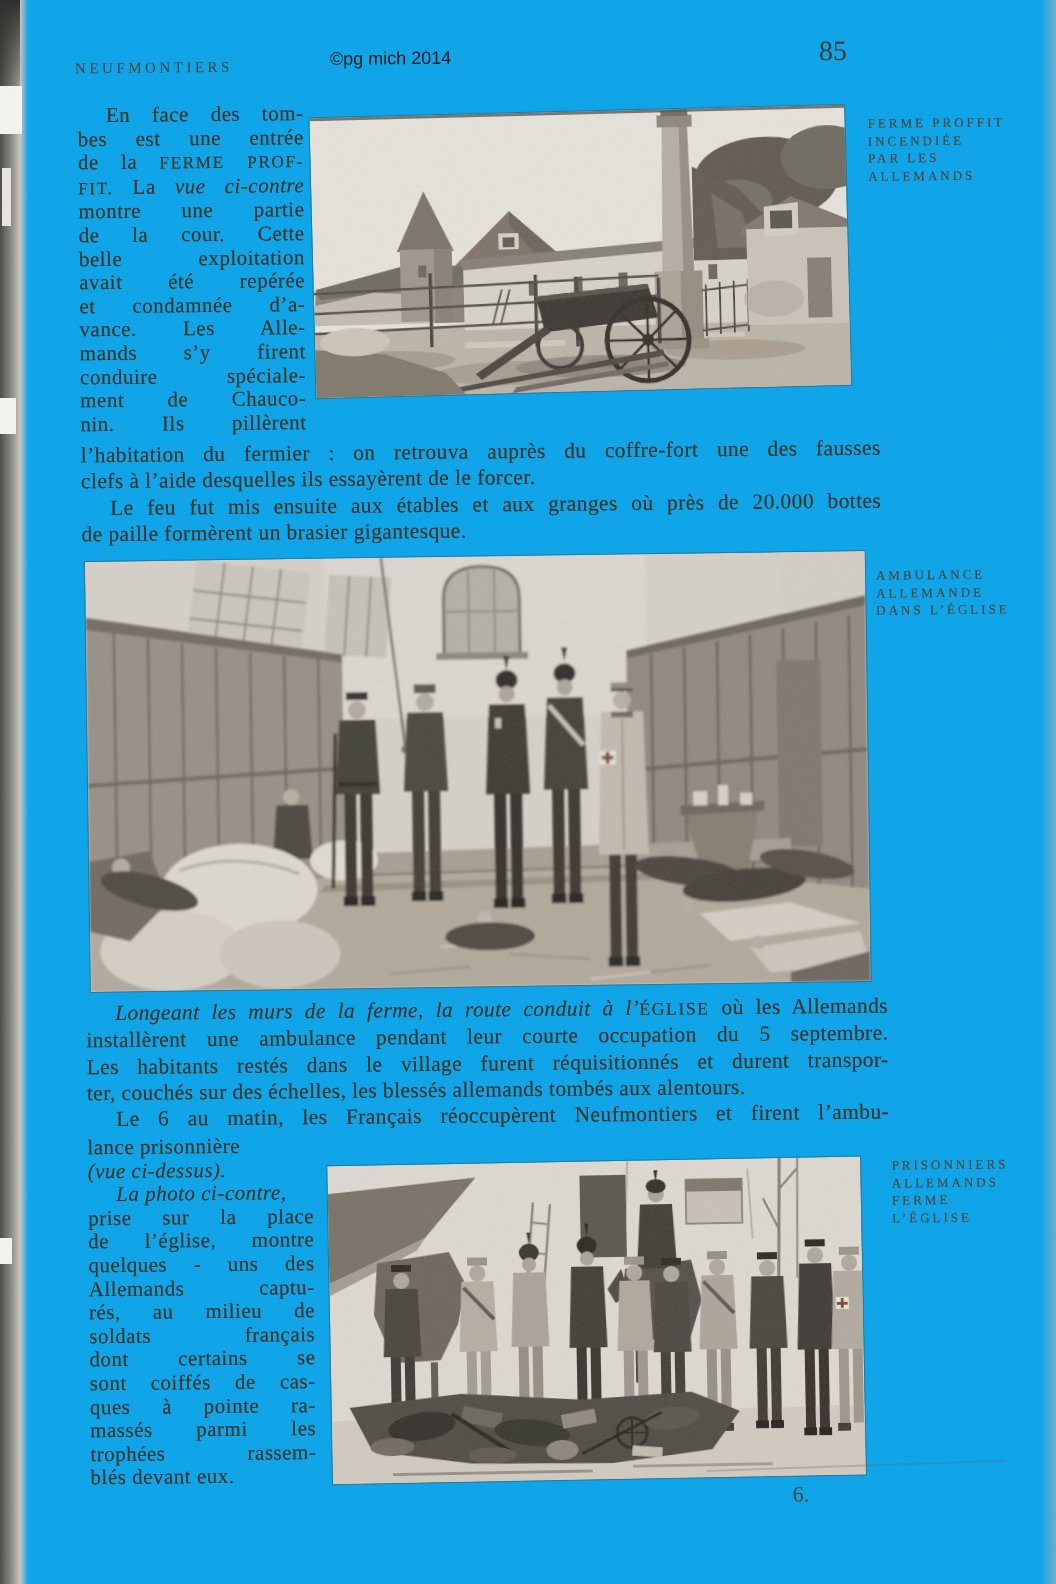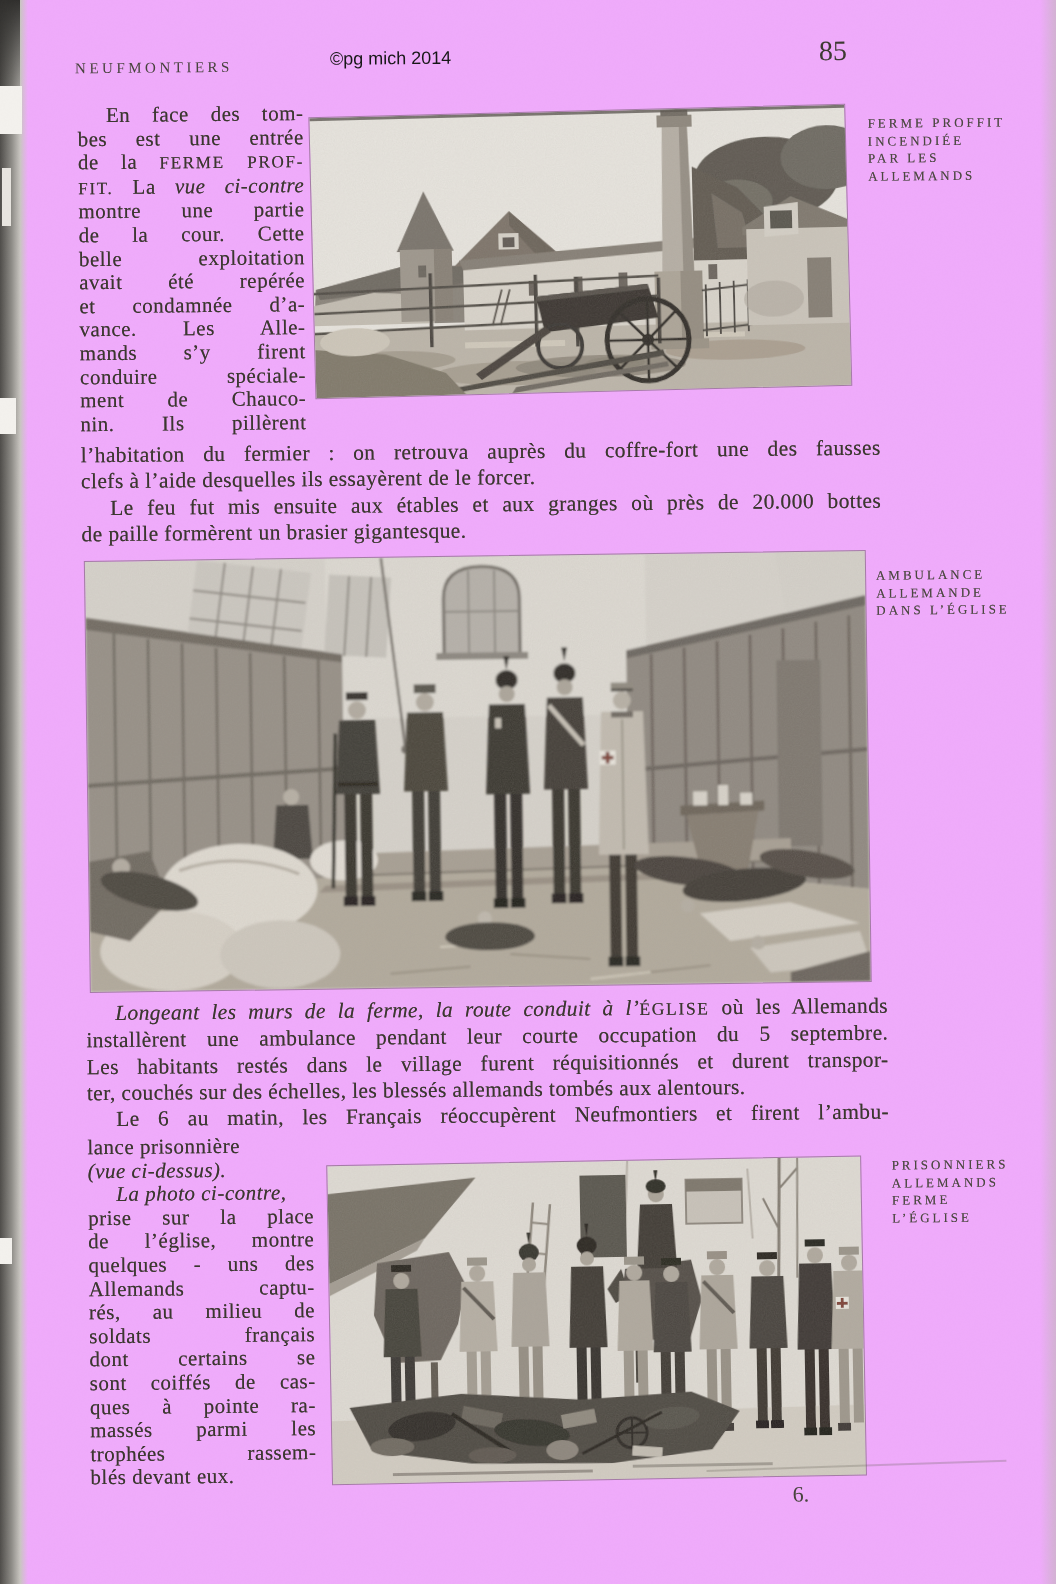--- a/index.html
+++ b/index.html
@@ -1,17 +1,17 @@
 <!DOCTYPE html>
 <html><head>
 <meta charset="utf-8">
 <style>
   *{margin:0;padding:0;box-sizing:border-box}
   html,body{background:#b9b6b1}
-  .page{position:relative;width:1056px;height:1584px;margin:0 auto;background:#f0abfc;
+  .page{position:relative;width:1056px;height:1584px;margin:0 auto;background:#0ea5e9;
         overflow:hidden;font-family:"Liberation Serif","DejaVu Serif",serif;color:#3a362e}
   .content{position:absolute;inset:0;transform:rotate(-0.55deg);transform-origin:50% 50%}
   
   .gutter{position:absolute;left:0;top:0;width:28px;height:100%;z-index:5;
           background:linear-gradient(to right,#4e4c49,#8f8d88 42%,#c9c6c1 72%,rgba(241,239,234,0))}
   .gutter-dark-top{position:absolute;left:0;top:0;width:20px;height:120px;z-index:6;
           background:linear-gradient(to bottom,#2f2e2c,rgba(47,46,44,0))}
   .artifact{position:absolute;z-index:7;background:#f4f2ee}
   .a1{left:0;top:86px;width:22px;height:48px}
   .a2{left:0;top:398px;width:16px;height:36px}

